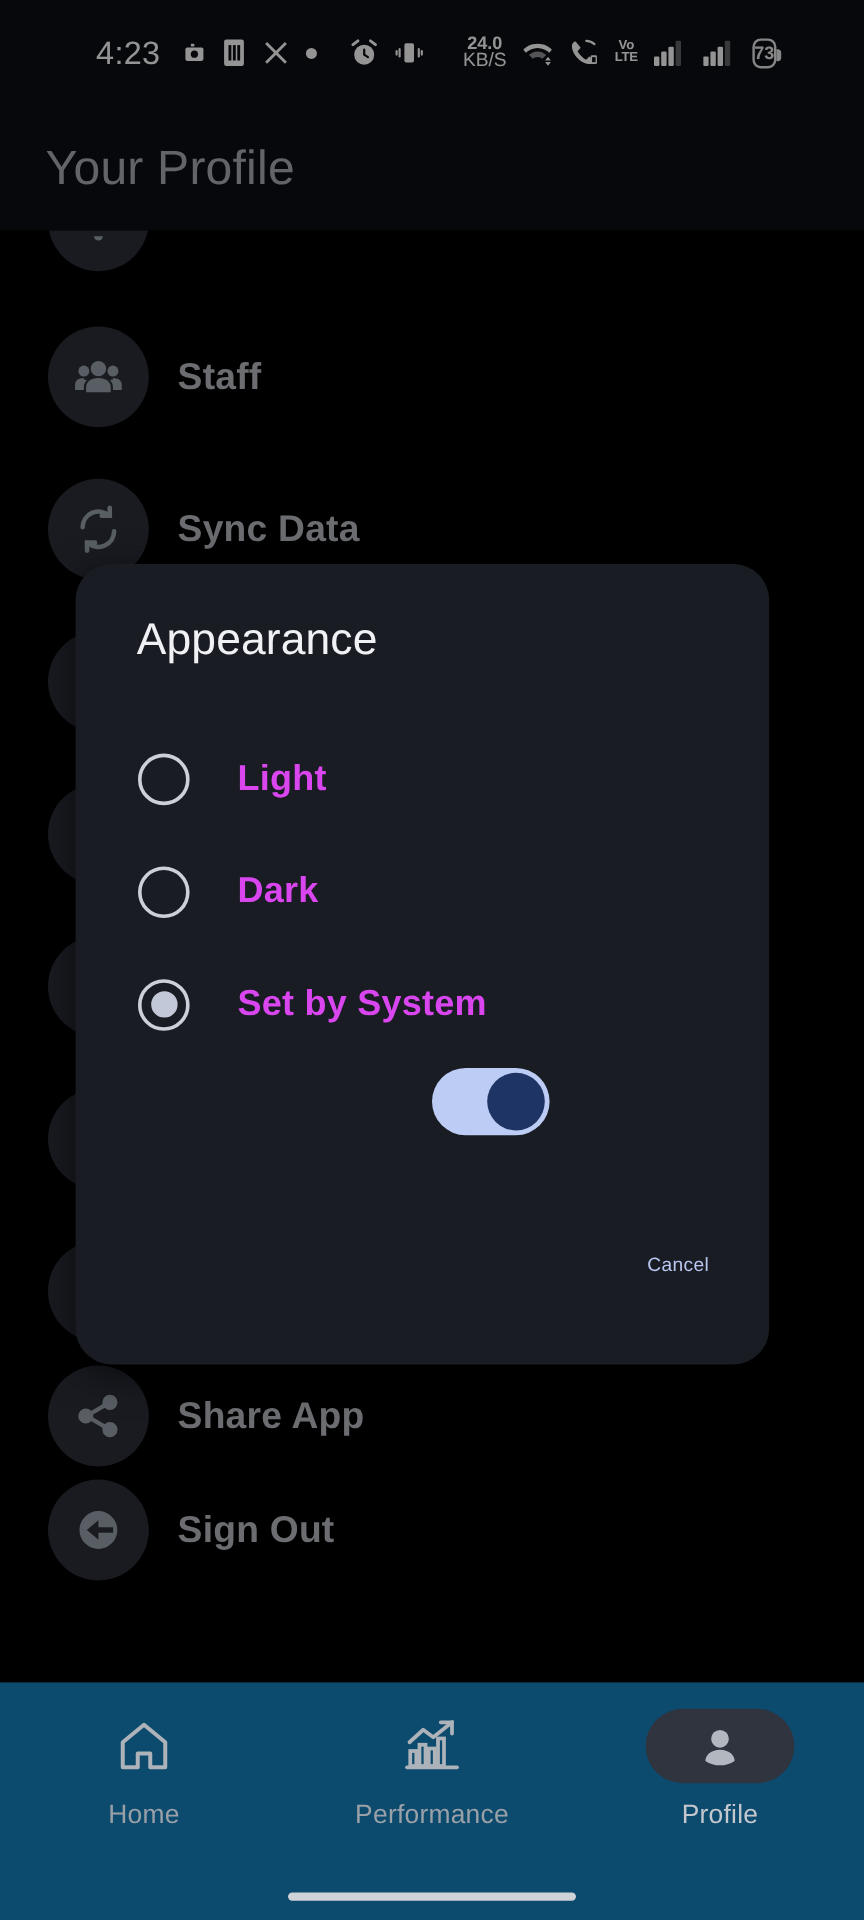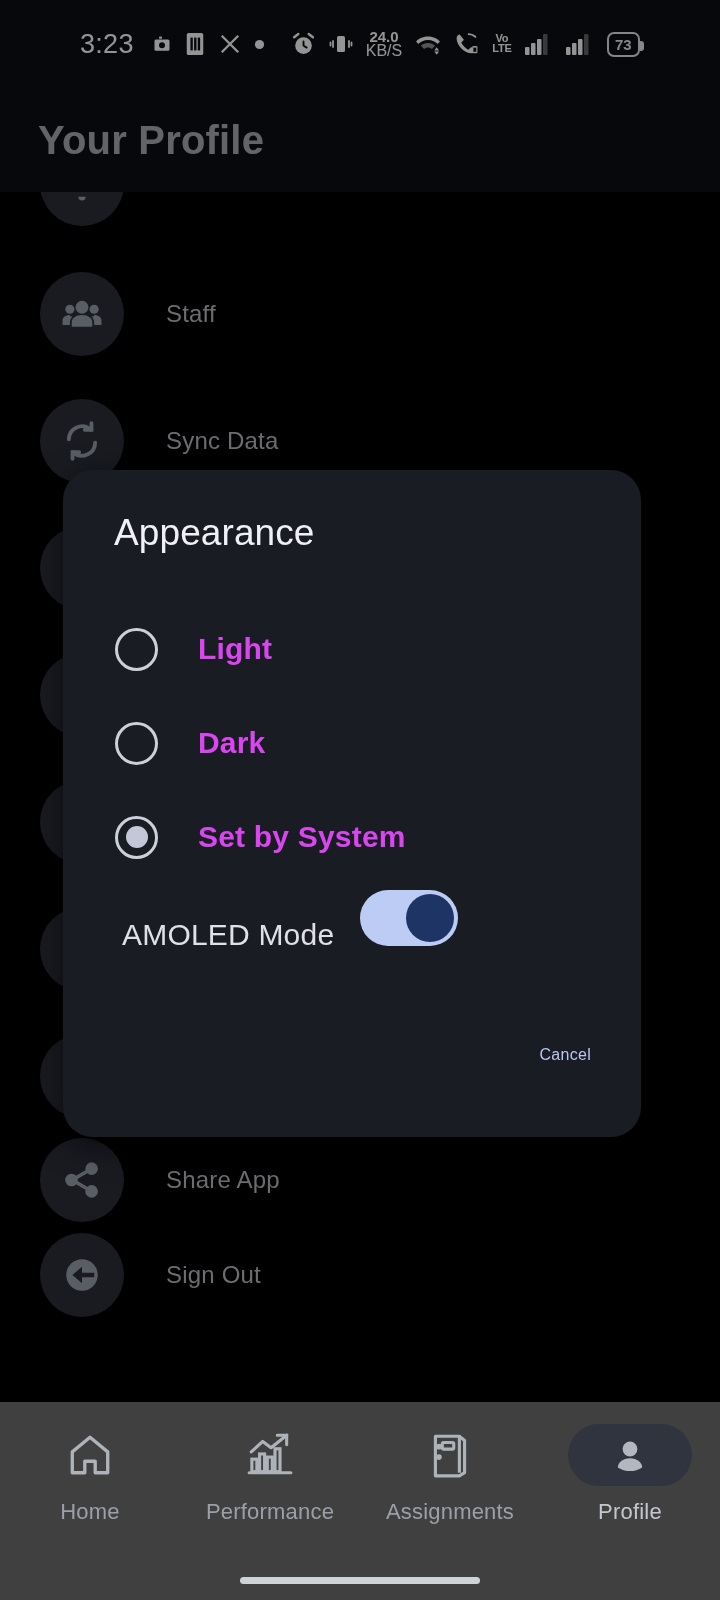--- a/index.html
+++ b/index.html
@@ -46,20 +46,21 @@
     margin-right: 6px;
   }
   .sb-ico { display: inline-flex; align-items: center; justify-content: center; }
   .sb-spacer { flex: 1 1 auto; }
   .sb-net {
     font-size: 15px;
     line-height: 0.92;
     font-weight: 700;
     text-align: center;
     color: #ffffff;
+    margin-left: 20px;
   }
   .sb-net small { font-size: 16px; display: block; font-weight: 400; }
   .sb-volte {
     font-size: 11px;
     line-height: 0.9;
     font-weight: 700;
     text-align: center;
     letter-spacing: -0.2px;
   }
   .sb-batt {
@@ -88,21 +89,21 @@
     position: absolute;
     top: 88px; left: 0;
     width: 720px; height: 104px;
     background: #0d0f13;
     display: flex;
     align-items: center;
   }
   .appbar-title {
     margin-left: 38px;
     font-size: 40px;
-    font-weight: 700;
+    font-weight: 400;
     color: #a9adb3;
     letter-spacing: 0.2px;
   }
 
   
   .list {
     position: absolute;
     top: 192px; left: 0;
     width: 720px;
     height: 1210px;
@@ -121,23 +122,23 @@
     margin-left: 40px;
     width: 84px; height: 84px;
     border-radius: 50%;
     background: #2b3039;
     display: flex;
     align-items: center;
     justify-content: center;
     flex: none;
   }
   .row-label {
-    margin-left: 42px;
-    font-size: 24px;
-    font-weight: 400;
+    margin-left: 24px;
+    font-size: 31px;
+    font-weight: 700;
     color: #b8bcc2;
     letter-spacing: 0.2px;
     white-space: nowrap;
   }
   .icon-svg { display: block; }
 
   
   .scrim {
     position: absolute;
     top: 0; left: 0;
@@ -247,21 +248,21 @@
     padding: 6px 8px;
   }
 
   
   .bottomnav {
     position: absolute;
     left: 0;
     top: 1402px;
     width: 720px;
     height: 198px;
-    background: #404040;
+    background: #0c4a6e;
     display: flex;
     align-items: flex-start;
     padding-top: 22px;
   }
   .navitem {
     flex: 1 1 0;
     display: flex;
     flex-direction: column;
     align-items: center;
     gap: 13px;
@@ -292,21 +293,21 @@
     background: #cfd2d6;
   }
 </style>
 </head>
 <body>
 
 <div id="phone">
 
   <div class="statusbar">
     <div class="sb-inner">
-      <span class="sb-time">3:23</span>
+      <span class="sb-time">4:23</span>
 
       <span class="sb-ico">
         <svg class="icon-svg" width="18" height="18" viewBox="0 0 24 24" fill="#ffffff">
           <rect x="2" y="6" width="20" height="15" rx="2"></rect>
           <circle cx="12" cy="13.5" r="4" fill="#0d0f13"></circle>
           <rect x="8" y="2" width="4" height="3" rx="1"></rect>
         </svg>
       </span>
 
       <span class="sb-ico">
@@ -527,21 +528,20 @@
       <span class="radio"></span>
       <span class="opt-label">Dark</span>
     </div>
 
     <div class="opt" style="top:320px">
       <span class="radio sel"></span>
       <span class="opt-label">Set by System</span>
     </div>
 
     <div class="amoled-row" style="top:448px">
-      <span class="amoled-label">AMOLED Mode</span>
       <span class="switch">
         <span class="knob"></span>
       </span>
     </div>
 
     <button class="cancel-btn" style="top:570px">Cancel</button>
   </div>
 
   <div class="bottomnav">
 
@@ -562,32 +562,20 @@
           <rect x="7" y="11.5" width="2.4" height="8.5"></rect>
           <rect x="10.7" y="13" width="2.4" height="7"></rect>
           <rect x="14.4" y="9" width="2.4" height="11"></rect>
           <path d="M3 10.5 L8.5 5.5 L12.5 8.5 L20 2.5" stroke-linejoin="round"></path>
           <path d="M15.5 2.5 H20 V7"></path>
         </svg>
       </span>
       <span class="nav-label">Performance</span>
     </div>
 
-    <div class="navitem">
-      <span class="nav-icon-wrap">
-        <svg class="icon-svg" width="50" height="50" viewBox="0 0 24 24" fill="none" stroke="#aeb3ba" stroke-width="1.5" stroke-linejoin="round">
-          <path d="M5 3 H16.5 L19 5 V20.5 L16.5 22 H5 Z"></path>
-          <path d="M16.5 3 V20.5"></path>
-          <rect x="8.3" y="6" width="5.5" height="3.2" rx="0.7"></rect>
-          <circle cx="6.7" cy="8" r="0.6" fill="#aeb3ba"></circle>
-          <circle cx="6.7" cy="13" r="0.6" fill="#aeb3ba"></circle>
-        </svg>
-      </span>
-      <span class="nav-label">Assignments</span>
-    </div>
 
     <div class="navitem active">
       <span class="nav-icon-wrap">
         <svg class="icon-svg" width="48" height="48" viewBox="0 0 24 24" fill="#b2b7c0">
           <circle cx="12" cy="12" r="11" fill="#2f343e"></circle>
           <circle cx="12" cy="9" r="3.7"></circle>
           <path d="M12 13.6 c-3.6 0 -6.1 2.2 -6.1 4.6 a11 11 0 0 0 12.2 0 c0 -2.4 -2.5 -4.6 -6.1 -4.6 Z"></path>
         </svg>
       </span>
       <span class="nav-label">Profile</span>

